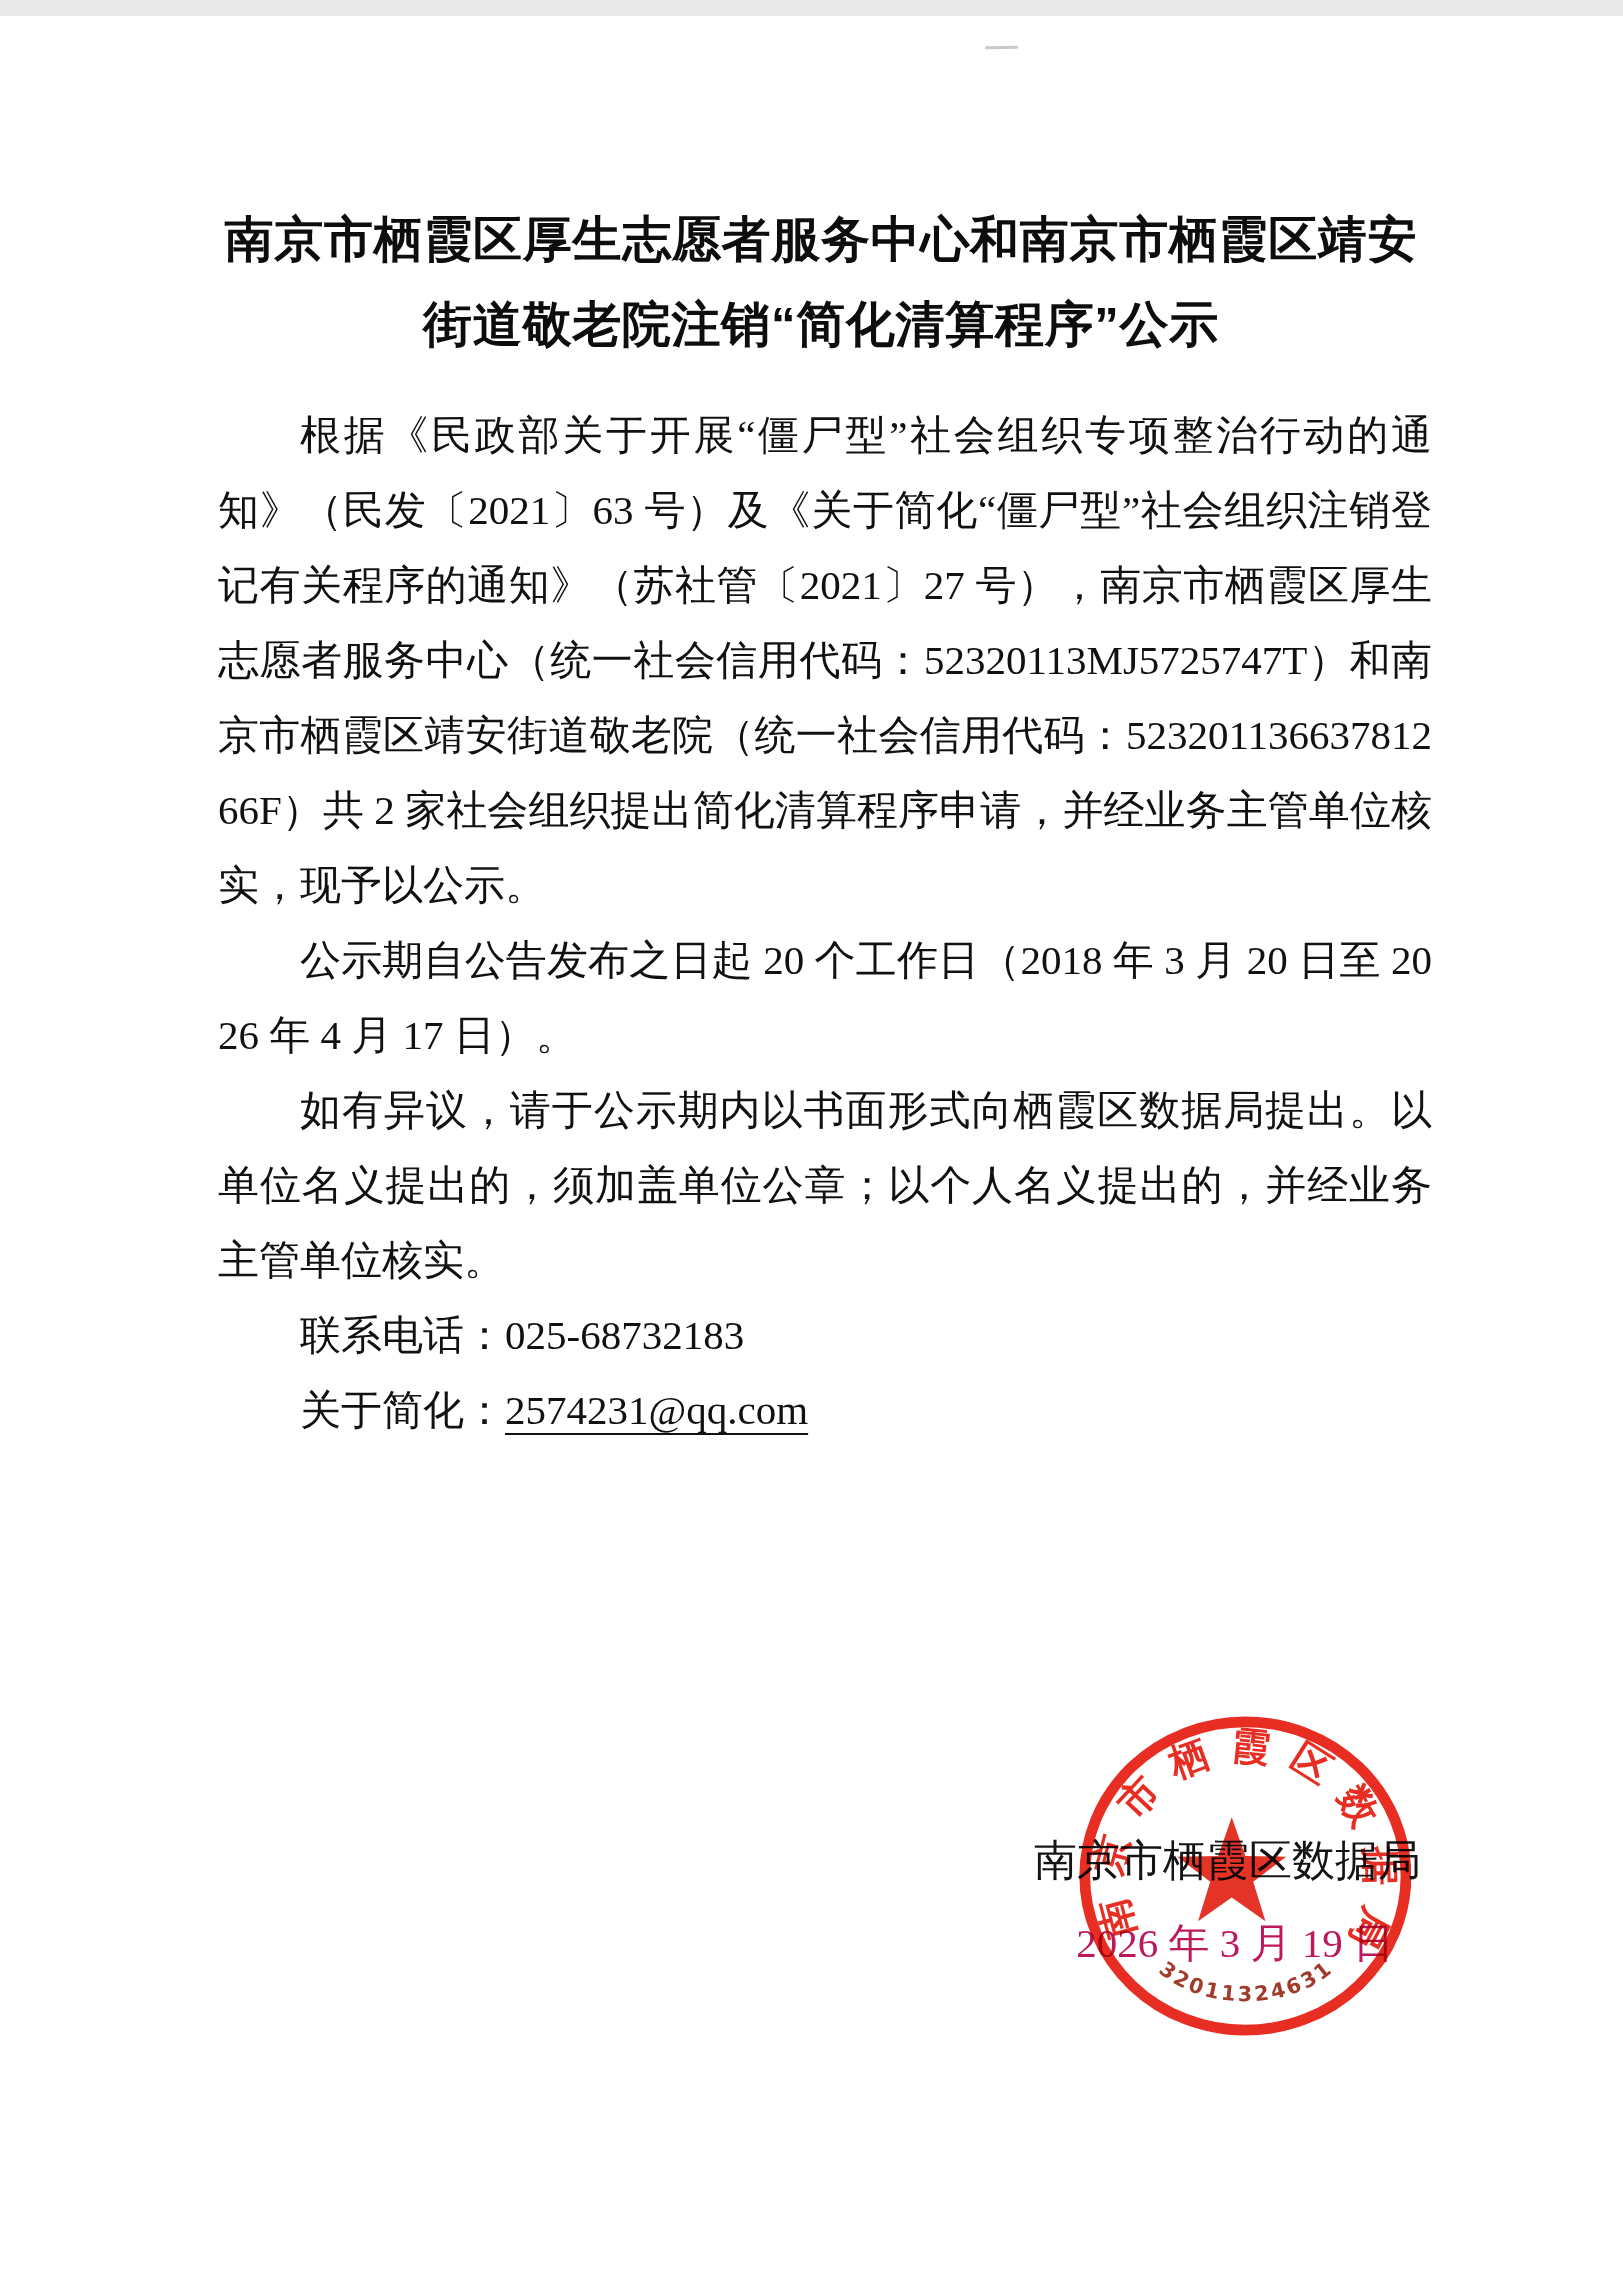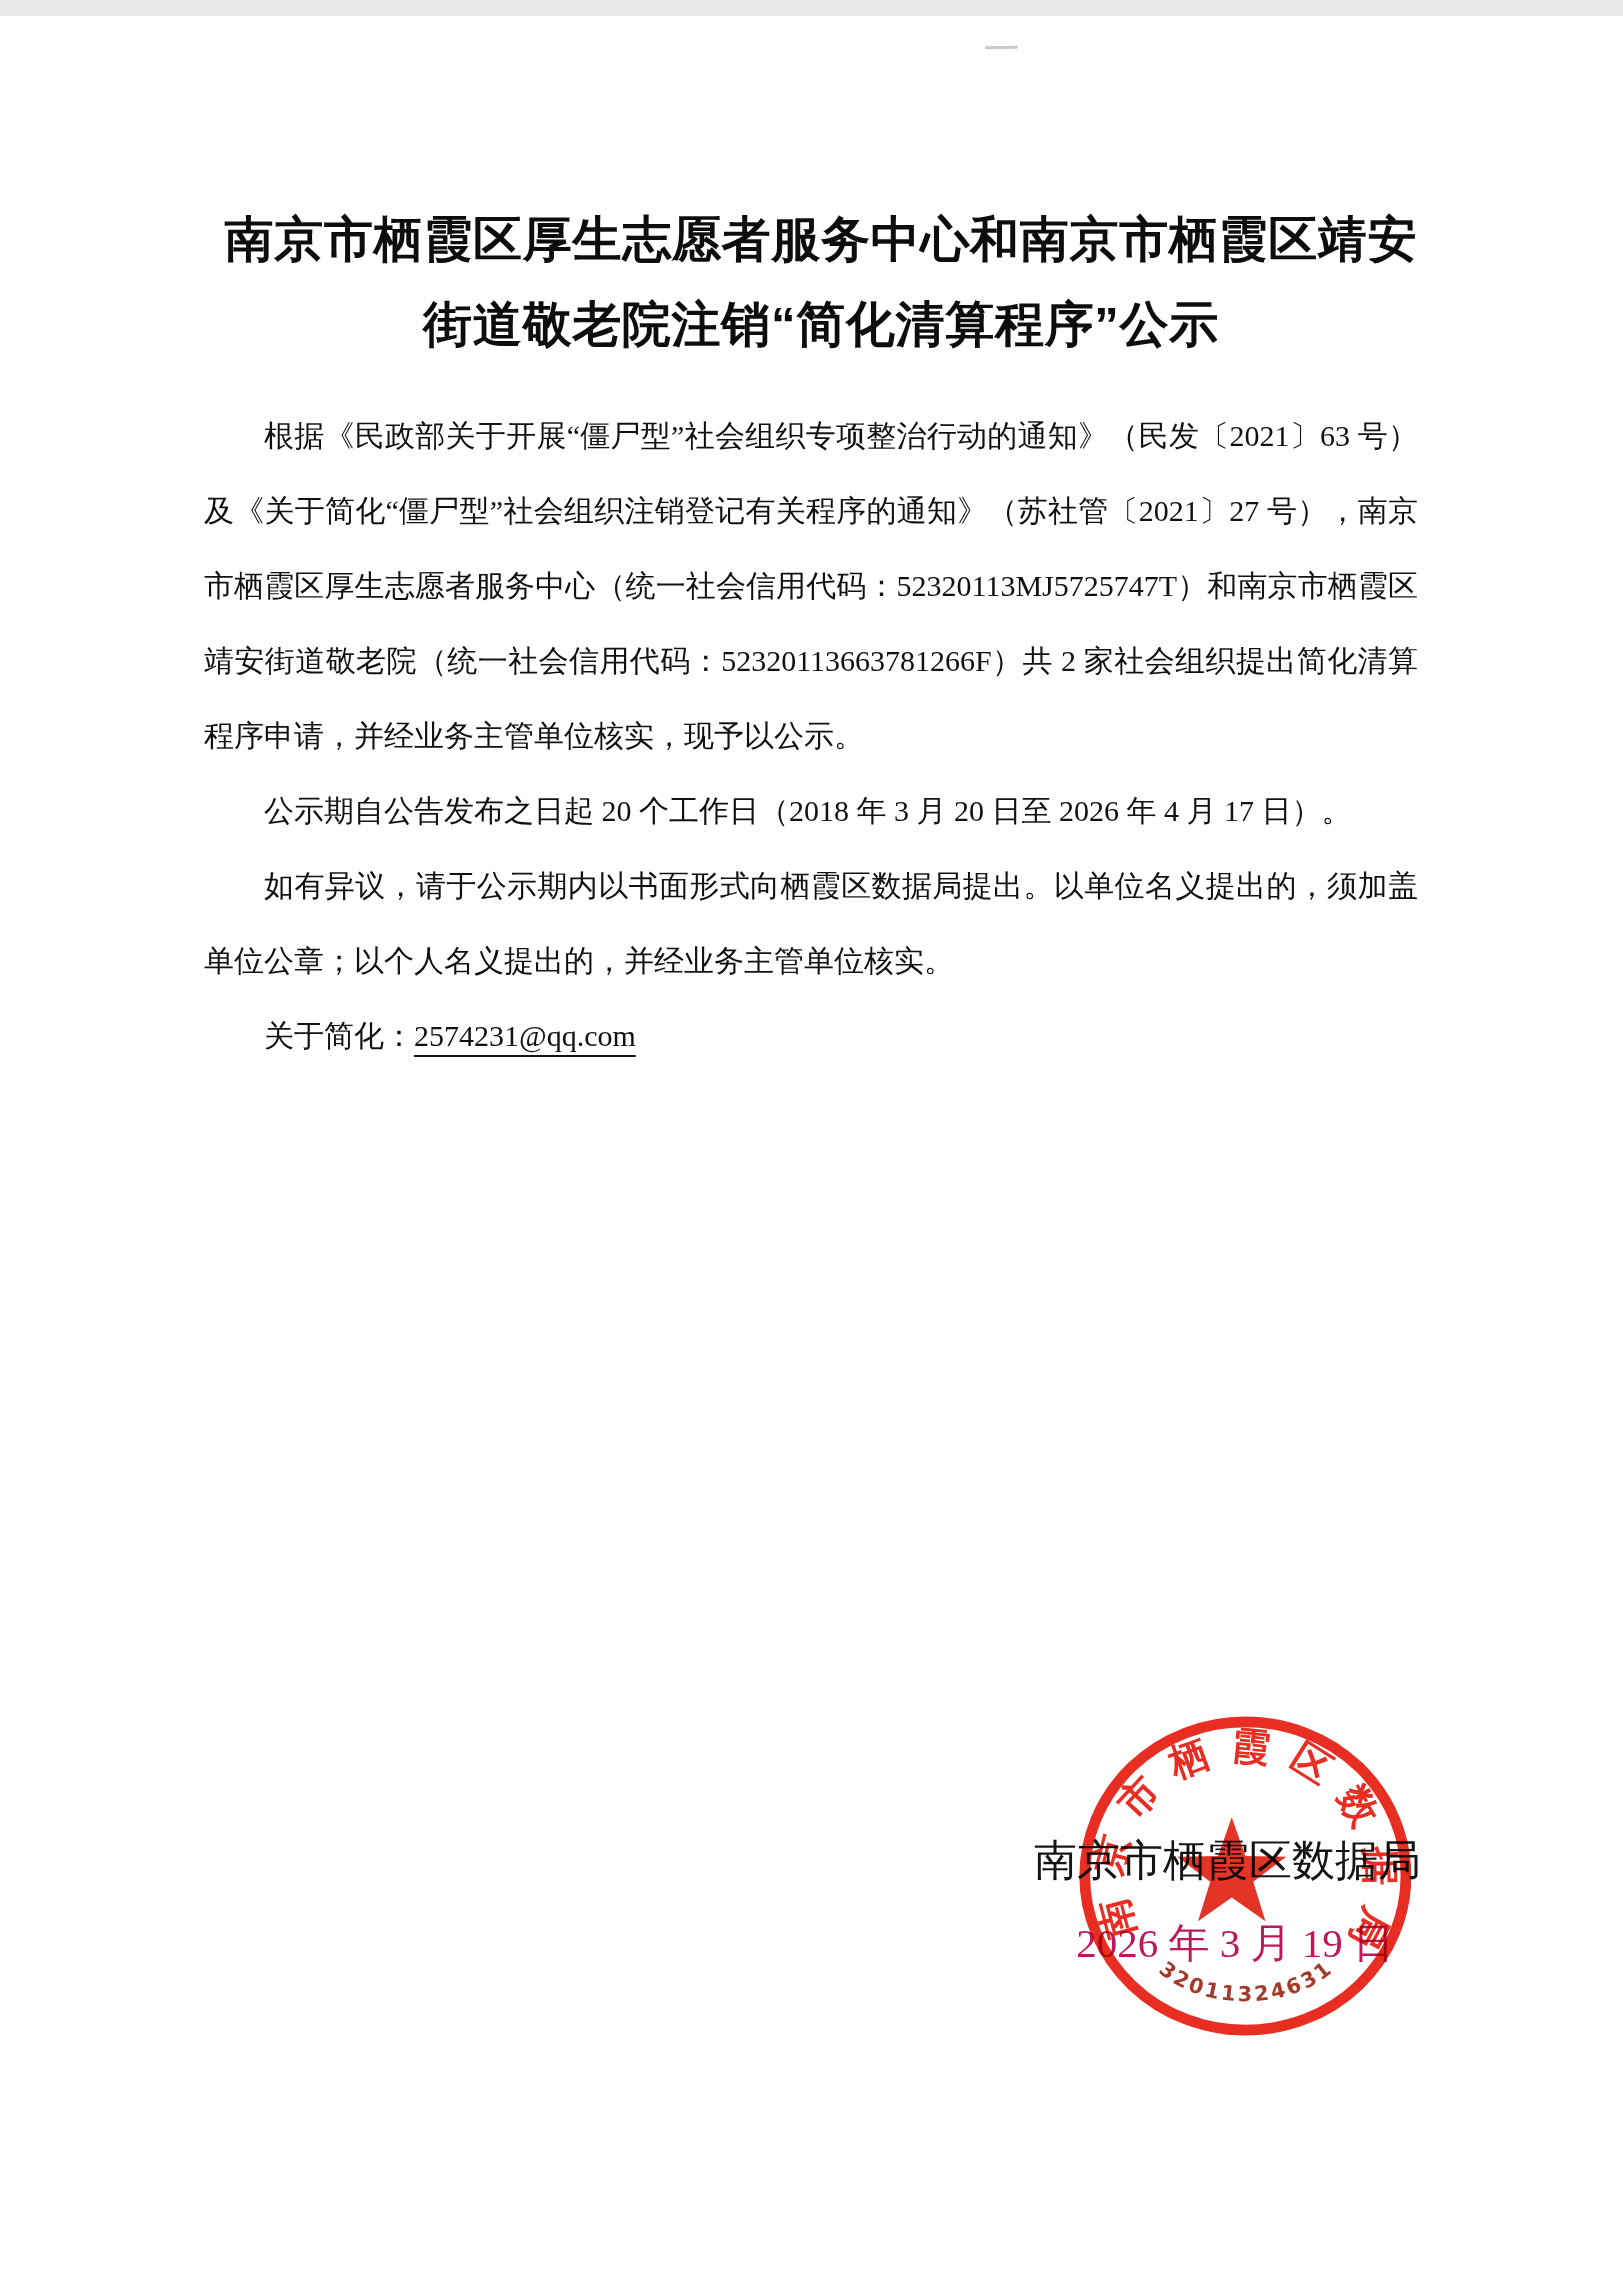--- a/index.html
+++ b/index.html
@@ -20,22 +20,22 @@
   .title{
     position:absolute;left:214px;top:181px;width:1214px;
     text-align:center;
     font-family:"Liberation Sans","DejaVu Sans",sans-serif;
     font-weight:bold;
     font-size:49px;line-height:85px;
     color:#0d0d0d;
     letter-spacing:0.7px;
   }
   .body-block{
-    position:absolute;left:204px;top:382px;width:1214px;
-    font-size:30px;line-height:75px;
+    position:absolute;left:218px;top:382px;width:1214px;
+    font-size:41px;line-height:75px;
   }
   .body-p{
     margin:0;
     text-indent:2em;
     text-align:justify;
     word-break:break-all;
   }
   .contact-p{
     margin:0;
     text-indent:2em;
@@ -82,20 +82,21 @@
 
   <div class="title">
     <div>南京市栖霞区厚生志愿者服务中心和南京市栖霞区靖安</div>
     <div>街道敬老院注销“简化清算程序”公示</div>
   </div>
 
   <div class="body-block">
     <p class="body-p">根据《民政部关于开展“僵尸型”社会组织专项整治行动的通知》（民发〔2021〕63 号）及《关于简化“僵尸型”社会组织注销登记有关程序的通知》（苏社管〔2021〕27 号），南京市栖霞区厚生志愿者服务中心（统一社会信用代码：52320113MJ5725747T）和南京市栖霞区靖安街道敬老院（统一社会信用代码：52320113663781266F）共 2 家社会组织提出简化清算程序申请，并经业务主管单位核实，现予以公示。</p>
     <p class="body-p">公示期自公告发布之日起 20 个工作日（2018 年 3 月 20 日至 2026 年 4 月 17 日）。</p>
     <p class="body-p">如有异议，请于公示期内以书面形式向栖霞区数据局提出。以单位名义提出的，须加盖单位公章；以个人名义提出的，并经业务主管单位核实。</p>
+    <p class="contact-p"><span>联系电话：</span><span>025-68732183</span></p>
     <p class="contact-p"><span>关于简化：</span><span class="u">2574231@qq.com</span></p>
   </div>
 
   <div class="sig-org">南京市栖霞区数据局</div>
   <div class="sig-date">2026 年 3 月 19 日</div>
 
   <div class="seal-wrap">
     <svg viewBox="0 0 463 446" xmlns="http://www.w3.org/2000/svg">
       <ellipse cx="232" cy="223" rx="224" ry="215" fill="none" stroke-width="15" stroke="#e7241a"></ellipse>
       <path id="sealRingPath" d="M 84 305 A 170 163 0 1 1 380 305" fill="none"></path>

